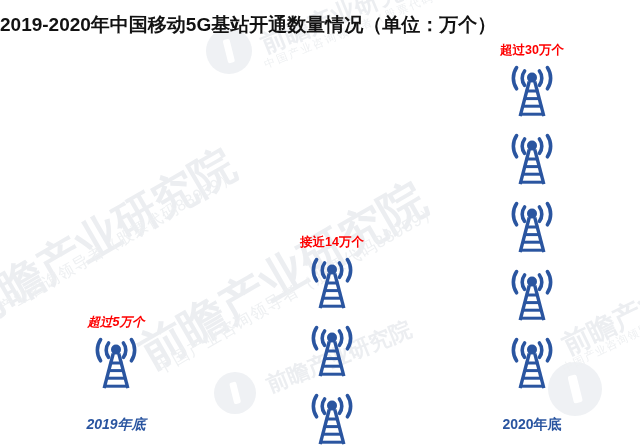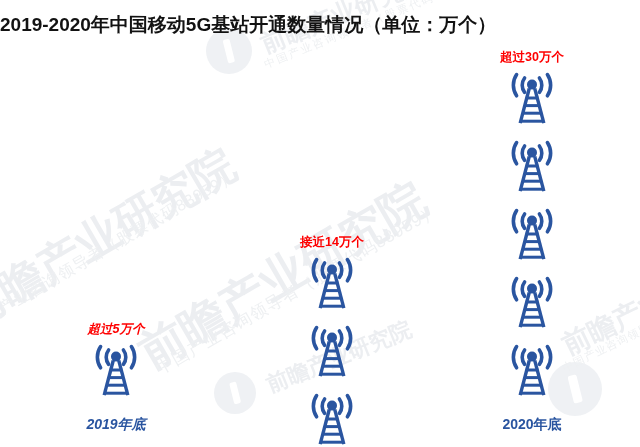--- a/index.html
+++ b/index.html
@@ -133,21 +133,21 @@
     width: 52px;
     height: 54px;
     display: block;
   }
   .tower + .tower { margin-top: 14px; }
 
   .period-label {
     font-size: 14px;
     font-weight: 700;
     color: #2a55a0;
-    margin-top: 18px;
+    margin-top: 25px;
     margin-bottom: 13px;
     white-space: nowrap;
     letter-spacing: 0px;
   }
 </style>
 </head>
 <body>
 
 <div id="infographic">
 

